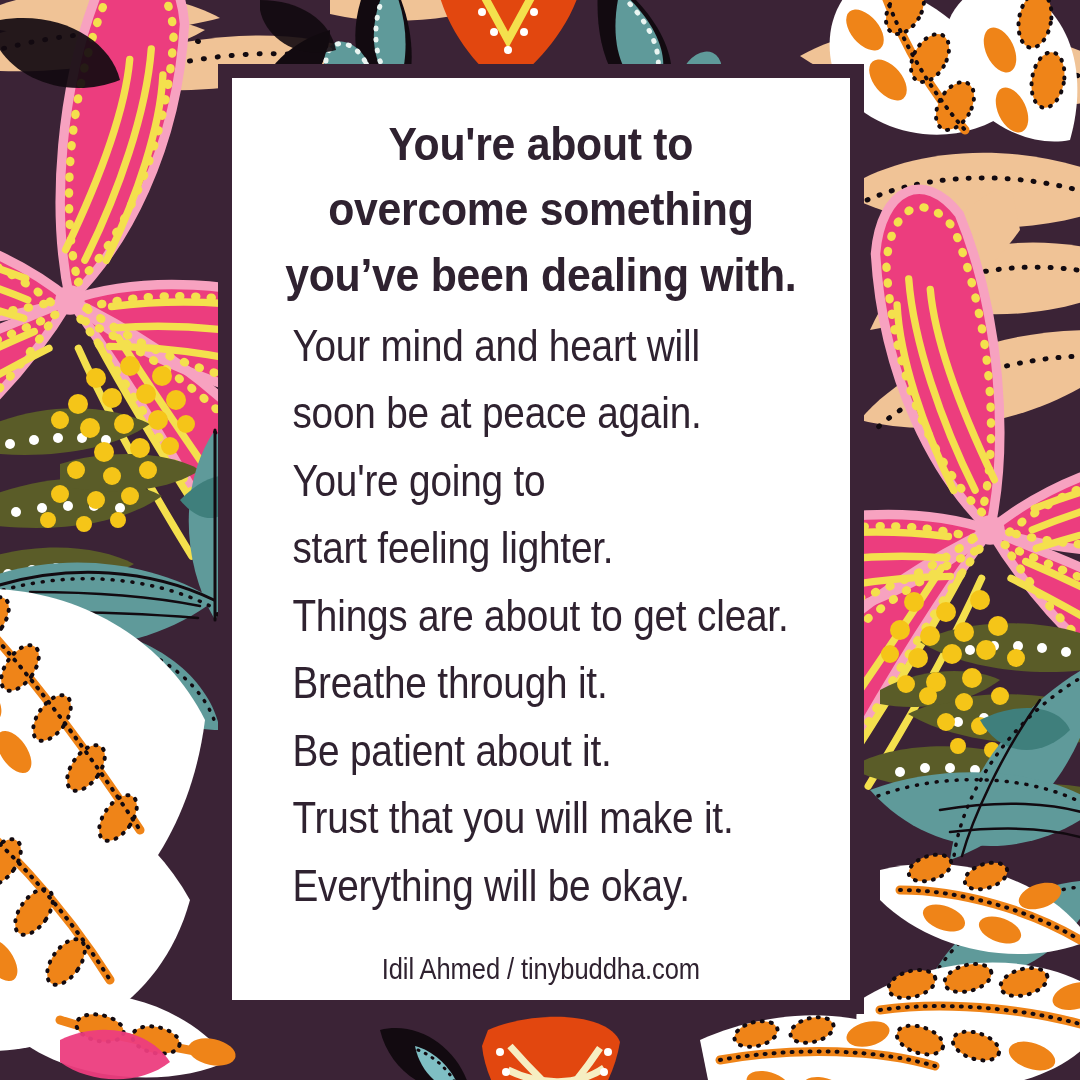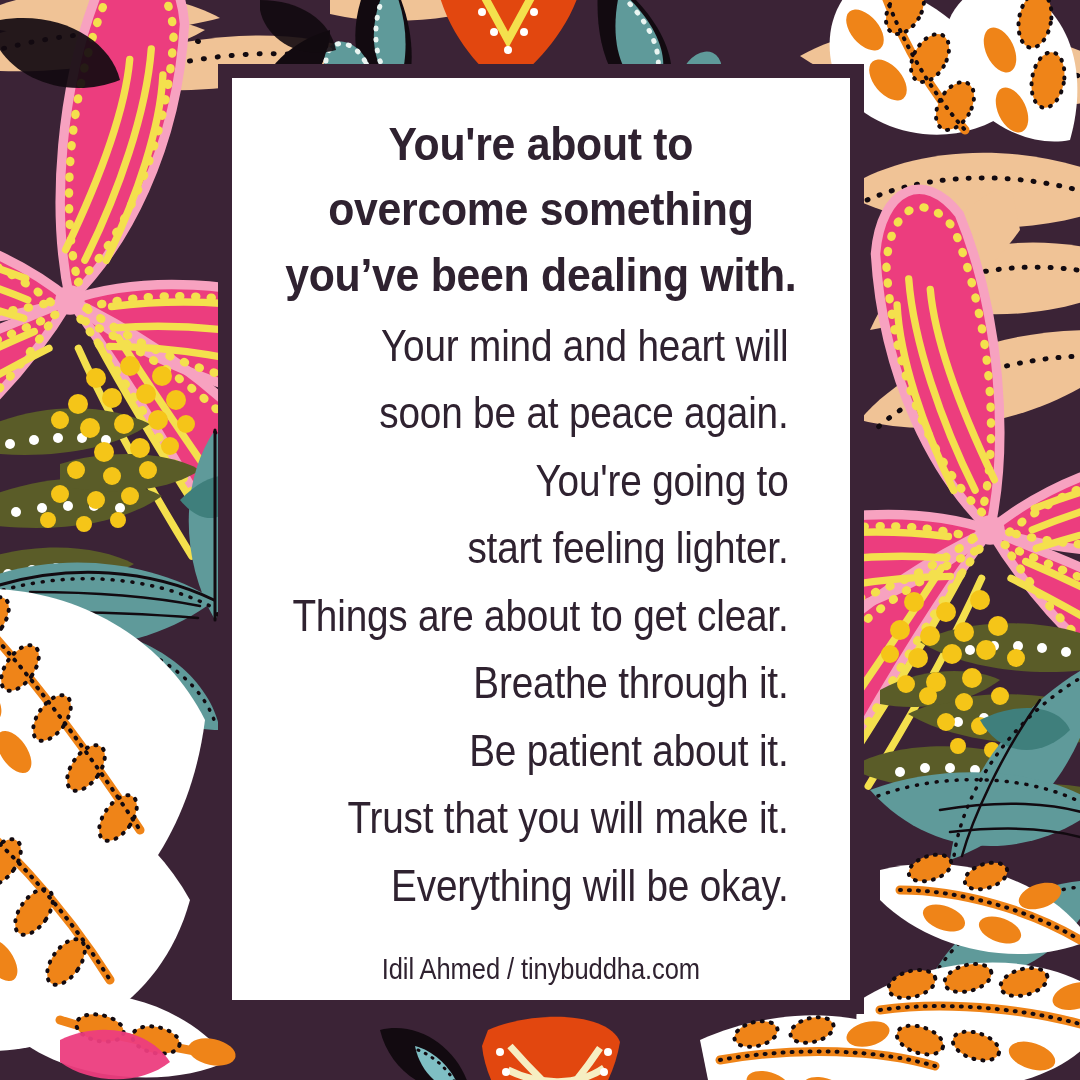--- a/index.html
+++ b/index.html
@@ -50,21 +50,21 @@
     color: #2f2230;
     text-align: center;
     letter-spacing: -0.3px;
     margin: 0;
     transform: scaleX(0.93);
   }
   .headline-line { display: block; white-space: nowrap; }
 
   .body-lines {
     margin-top: 4px;
-    text-align: right;
+    text-align: left;
   }
   .body-line {
     display: block;
     font-family: "Liberation Sans Narrow", "Liberation Sans", sans-serif;
     font-weight: 400;
     font-size: 45px;
     line-height: 1.50;
     color: #2f2230;
     white-space: nowrap;
     transform: scaleX(0.86);

